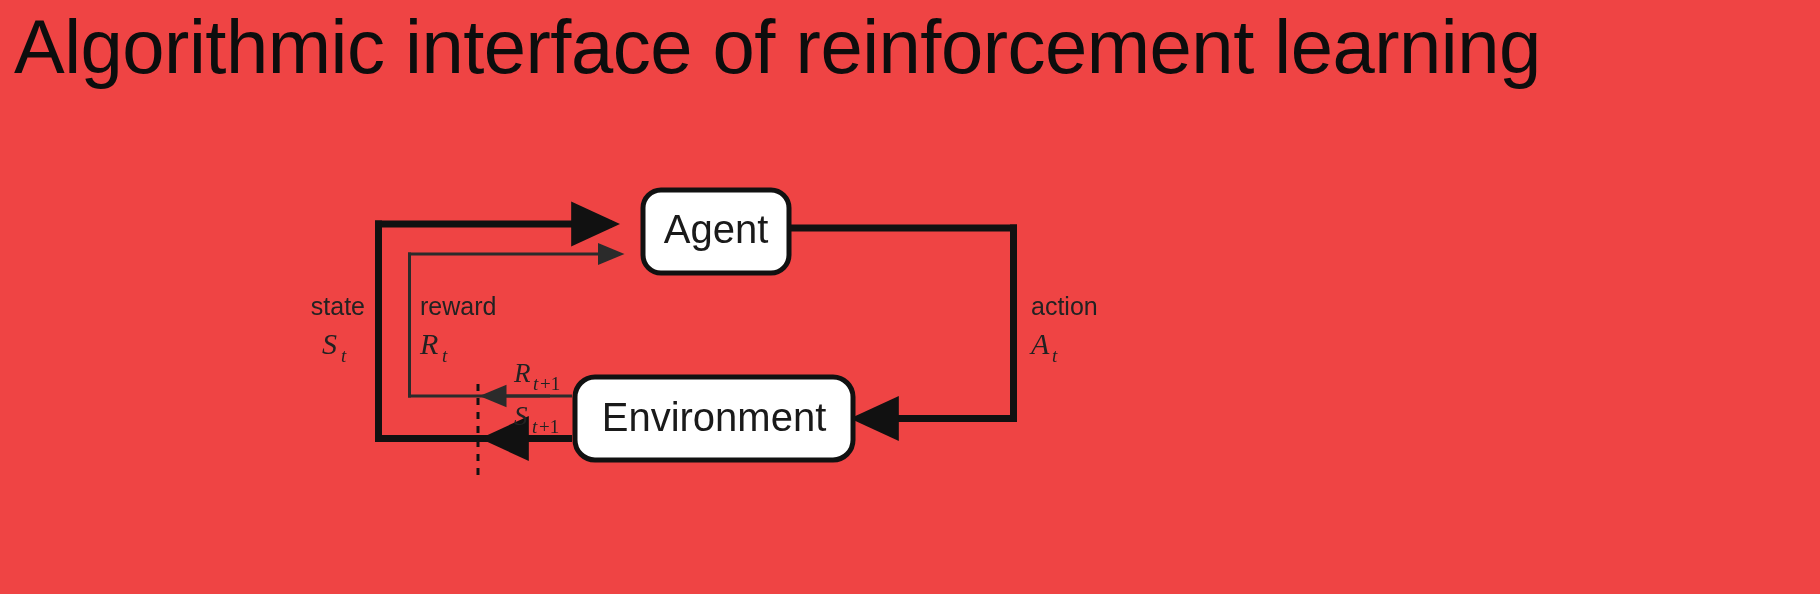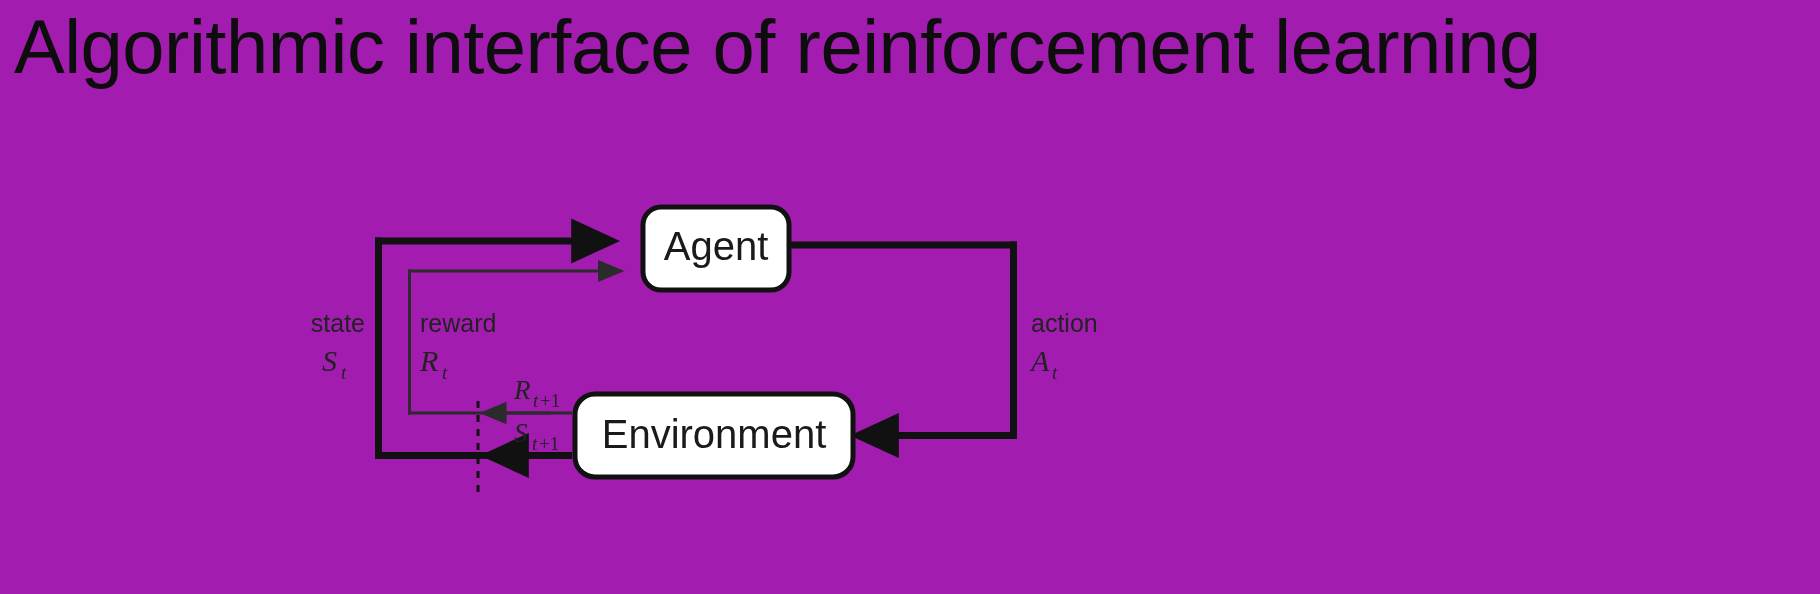--- a/index.html
+++ b/index.html
@@ -12,39 +12,39 @@
     height: 594px;
     font-family: "Liberation Sans", sans-serif;
     overflow: hidden;
     position: relative;
   }
   #slide {
     position: absolute;
     left: 0; top: 0;
     width: 1820px;
     height: 594px;
-    background: #a21caf;
+    background: #ef4444;
   }
   #slide-title {
     position: absolute;
     left: 14px;
     top: 8px;
     width: 1800px;
     font-family: "Liberation Sans", sans-serif;
     font-size: 76px;
     font-weight: 300;
     letter-spacing: -0.5px;
     color: #0d0d0d;
     line-height: 1.02;
     white-space: nowrap;
   }
   #diagram-wrap {
     position: absolute;
     left: 0;
-    top: 149px;
+    top: 132px;
     width: 1820px;
     height: 400px;
   }
   svg#rl-diagram {
     display: block;
   }
   .box-label {
     font-family: "Liberation Sans", sans-serif;
     font-size: 40px;
     fill: #1a1a1a;

